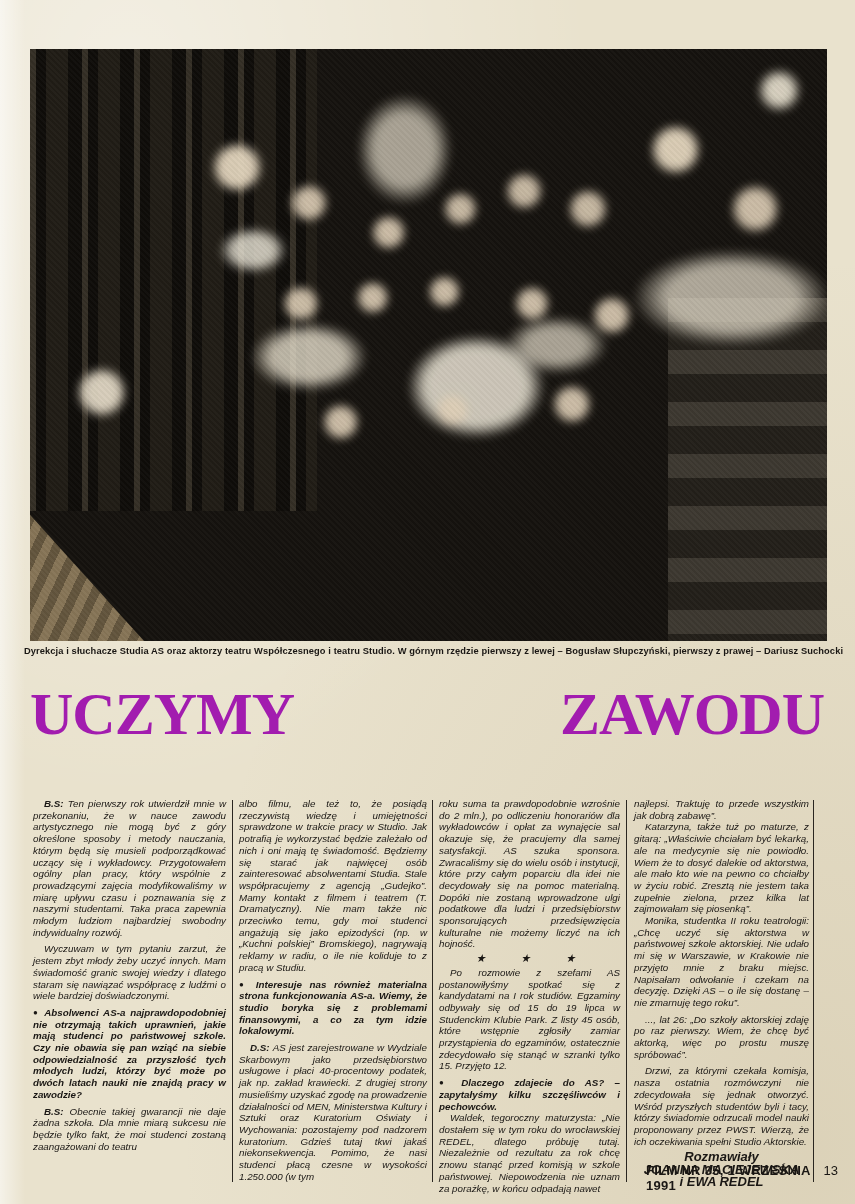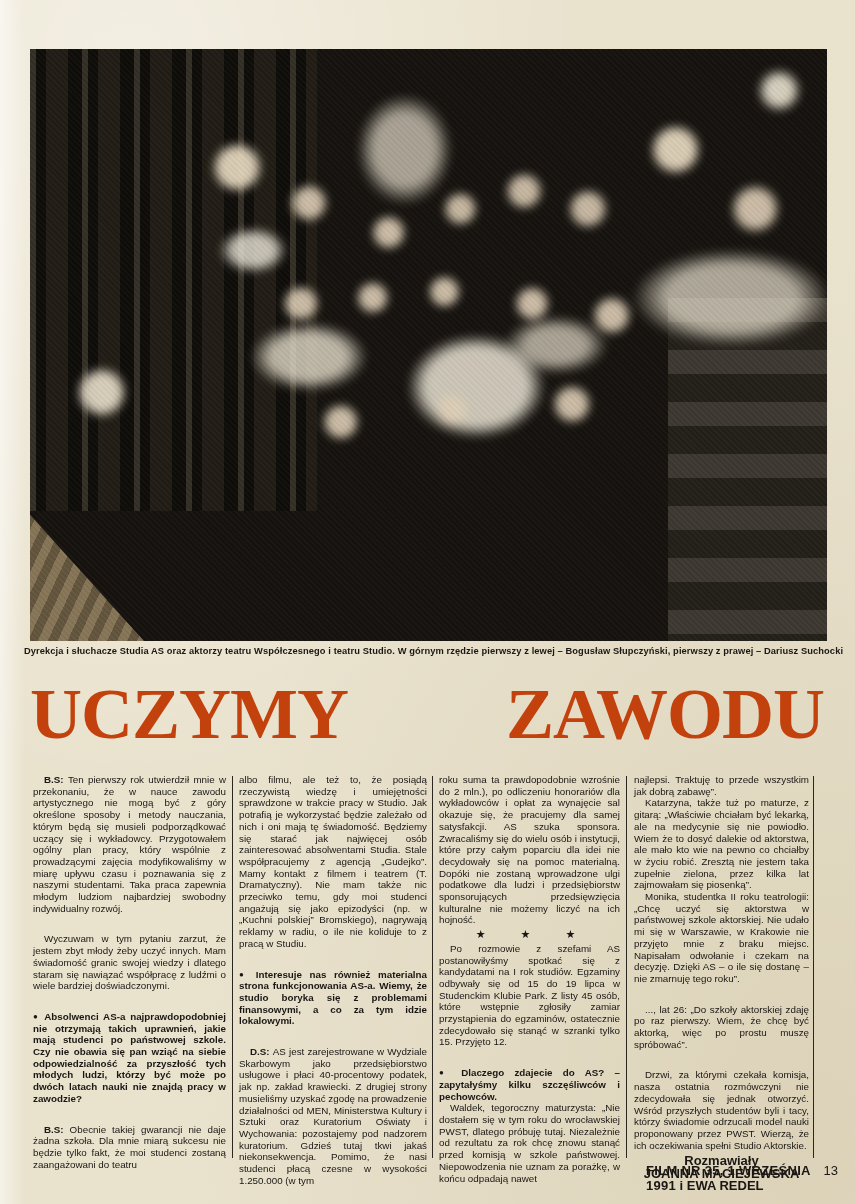--- a/index.html
+++ b/index.html
@@ -65,34 +65,34 @@
     position:absolute;inset:0;
     background:repeating-linear-gradient(45deg, rgba(255,255,255,.025) 0 2px, rgba(0,0,0,.03) 2px 4px);
   }
   .caption{
     position:absolute;left:24px;top:646px;width:719px;margin:0;
     font-size:9.3px;font-weight:bold;white-space:nowrap;letter-spacing:0.1px;
   }
   .headline{
     position:absolute;left:30px;top:664px;width:794px;height:100px;margin:0;
     font-family:"Liberation Serif", serif;font-weight:bold;
-    font-size:72px;line-height:98px;letter-spacing:-1px;
+    font-size:60px;line-height:98px;letter-spacing:-1px;
     display:flex;justify-content:space-between;align-items:center;white-space:nowrap;
-    color:#c2410c;
+    color:#a21caf;
   }
-  .columns{position:absolute;left:33px;top:774px;width:782px;height:388px;}
+  .columns{position:absolute;left:33px;top:798px;width:782px;height:388px;font-style:italic;}
   .col{position:absolute;top:0;font-size:9.8px;line-height:11.7px;text-align:justify;}
   .col1{left:0;width:193px;}
   .col2{left:206px;width:188px;}
   .col3{left:406px;width:181px;}
   .col4{left:601px;width:175px;}
   .vrule{position:absolute;top:2px;width:1px;height:382px;background:#2a2620;}
   .r1{left:199px;} .r2{left:399px;} .r3{left:593px;} .r4{left:780px;}
   .col p{margin:0;}
-  .col p.gap{margin-top:19px;}
+  .col p.gap{margin-top:5px;}
   .col p.indent{text-indent:11px;}
   .col p.question{font-weight:bold;}
   .col p.stars{text-align:center;letter-spacing:16px;font-size:11px;margin:3px 0 2px 8px;}
   .col p.signature{font-weight:bold;text-align:center;font-size:13px;line-height:12.5px;margin-top:4px;}
   .bullet{font-size:8px;vertical-align:1px;}
   .lead{font-weight:bold;}
   .footer{
     position:absolute;left:646px;top:1163px;width:192px;
     display:flex;justify-content:space-between;align-items:baseline;
   }
@@ -129,21 +129,21 @@
     <div class="col col2">
         <p class="body">albo filmu, ale też to, że posiądą rzeczywistą wiedzę i umiejętności sprawdzone w trakcie pracy w Studio. Jak potrafią je wykorzystać będzie zależało od nich i oni mają tę świadomość. Będziemy się starać jak najwięcej osób zainteresować absolwentami Studia. Stale współpracujemy z agencją „Gudejko”. Mamy kontakt z filmem i teatrem (T. Dramatyczny). Nie mam także nic przeciwko temu, gdy moi studenci angażują się jako epizodyści (np. w „Kuchni polskiej” Bromskiego), nagrywają reklamy w radiu, o ile nie koliduje to z pracą w Studiu.</p>
         <p class="question gap"><span class="bullet">● </span>Interesuje nas również materialna strona funkcjonowania AS-a. Wiemy, że studio boryka się z problemami finansowymi, a co za tym idzie lokalowymi.</p>
         <p class="body indent gap"><span class="lead">D.S: </span>AS jest zarejestrowane w Wydziale Skarbowym jako przedsiębiorstwo usługowe i płaci 40-procentowy podatek, jak np. zakład krawiecki. Z drugiej strony musieliśmy uzyskać zgodę na prowadzenie działalności od MEN, Ministerstwa Kultury i Sztuki oraz Kuratorium Oświaty i Wychowania: pozostajemy pod nadzorem kuratorium. Gdzieś tutaj tkwi jakaś niekonsekwencja. Pomimo, że nasi studenci płacą czesne w wysokości 1.250.000 (w tym</p>
       </div>
     <div class="col col3">
         <p class="body">roku suma ta prawdopodobnie wzrośnie do 2 mln.), po odliczeniu honorariów dla wykładowców i opłat za wynajęcie sal okazuje się, że pracujemy dla samej satysfakcji. AS szuka sponsora. Zwracaliśmy się do wielu osób i instytucji, które przy całym poparciu dla idei nie decydowały się na pomoc materialną. Dopóki nie zostaną wprowadzone ulgi podatkowe dla ludzi i przedsiębiorstw sponsorujących przedsięwzięcia kulturalne nie możemy liczyć na ich hojność.</p>
         <p class="stars">★ ★ ★</p>
         <p class="body indent">Po rozmowie z szefami AS postanowiłyśmy spotkać się z kandydatami na I rok studiów. Egzaminy odbywały się od 15 do 19 lipca w Studenckim Klubie Park. Z listy 45 osób, które wstępnie zgłosiły zamiar przystąpienia do egzaminów, ostatecznie zdecydowało się stanąć w szranki tylko 15. Przyjęto 12.</p>
         <p class="question gap"><span class="bullet">● </span>Dlaczego zdajecie do AS? – zapytałyśmy kilku szczęśliwców i pechowców.</p>
-        <p class="body indent">Waldek, tegoroczny maturzysta: „Nie dostałem się w tym roku do wrocławskiej PWST, dlatego próbuję tutaj. Niezależnie od rezultatu za rok chcę znowu stanąć przed komisją w szkole państwowej. Niepowodzenia nie uznam za porażkę, w końcu odpadają nawet</p>
+        <p class="body indent">Waldek, tegoroczny maturzysta: „Nie dostałem się w tym roku do wrocławskiej REDEL, dlatego próbuję tutaj. Niezależnie od rezultatu za rok chcę znowu stanąć przed komisją w szkole państwowej. Niepowodzenia nie uznam za porażkę, w końcu odpadają nawet</p>
       </div>
     <div class="col col4">
         <p class="body">najlepsi. Traktuję to przede wszystkim jak dobrą zabawę”.</p>
         <p class="body indent">Katarzyna, także tuż po maturze, z gitarą: „Właściwie chciałam być lekarką, ale na medycynie się nie powiodło. Wiem że to dosyć dalekie od aktorstwa, ale mało kto wie na pewno co chciałby w życiu robić. Zresztą nie jestem taka zupełnie zielona, przez kilka lat zajmowałam się piosenką”.</p>
         <p class="body indent">Monika, studentka II roku teatrologii: „Chcę uczyć się aktorstwa w państwowej szkole aktorskiej. Nie udało mi się w Warszawie, w Krakowie nie przyjęto mnie z braku miejsc. Napisałam odwołanie i czekam na decyzję. Dzięki AS – o ile się dostanę – nie zmarnuję tego roku”.</p>
         <p class="body indent gap">..., lat 26: „Do szkoły aktorskiej zdaję po raz pierwszy. Wiem, że chcę być aktorką, więc po prostu muszę spróbować”.</p>
         <p class="body indent gap">Drzwi, za którymi czekała komisja, nasza ostatnia rozmówczyni nie zdecydowała się jednak otworzyć. Wśród przyszłych studentów byli i tacy, którzy świadomie odrzucali model nauki proponowany przez PWST. Wierzą, że ich oczekiwania spełni Studio Aktorskie.</p>
         <p class="signature">Rozmawiały<br>JOANNA MACIEJEWSKA<br>i EWA REDEL</p>
       </div>
     <div class="vrule r1"></div>

